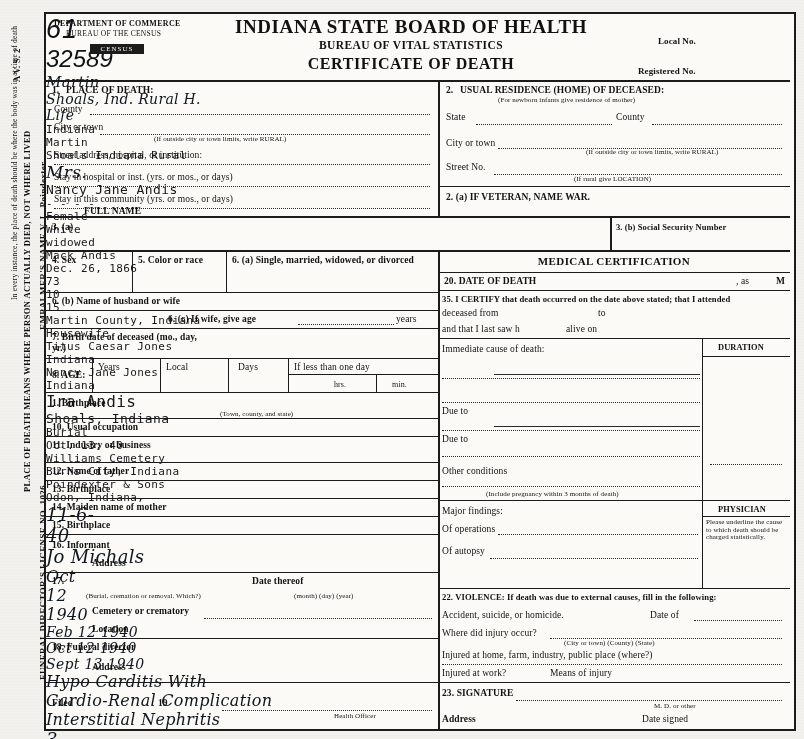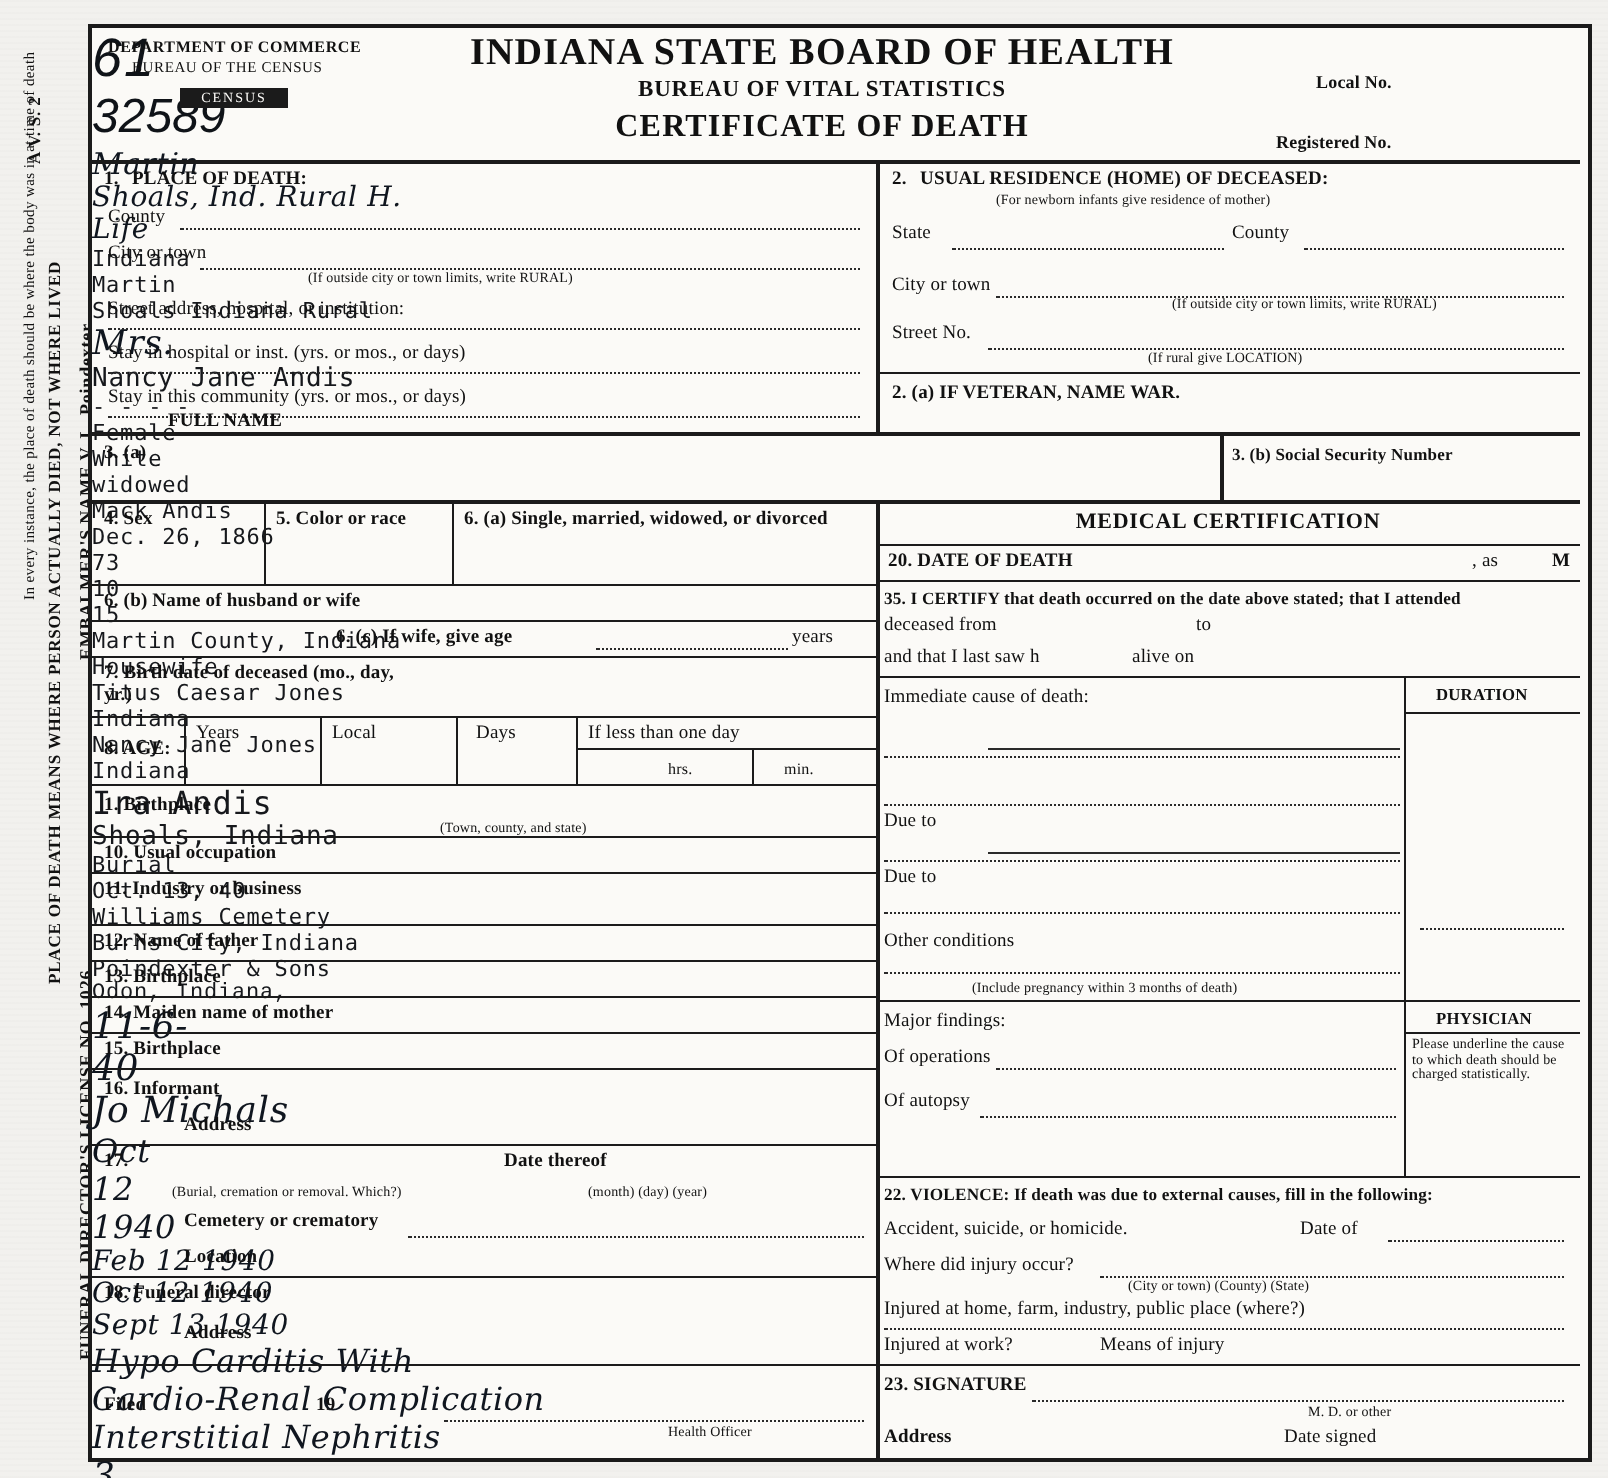--- a/index.html
+++ b/index.html
@@ -222,21 +222,21 @@
     <div class="tw" style="left:164px;top:590px;">Williams Cemetery</div>
     <div class="dotline" style="position:absolute;left:158px;top:604px;width:228px;"></div>
 
     <div class="t tb" style="left:46px;top:610px;">Location</div>
     <div class="tw" style="left:96px;top:608px;">Burns City, Indiana</div>
     <div class="hline" style="left:0;top:624px;width:392px;"></div>
 
     <div class="t tb" style="left:6px;top:628px;">18. Funeral director</div>
     <div class="tw" style="left:146px;top:626px;">Poindexter &amp; Sons</div>
     <div class="t tb" style="left:46px;top:648px;">Address</div>
-    <div class="tw" style="left:134px;top:646px;font-family:Liberation Mono, monospace;">Odon, Indiana,</div>
+    <div class="tw" style="left:134px;top:646px;">Odon, Indiana,</div>
     <div class="hline" style="left:0;top:668px;width:392px;"></div>
 
     <div class="t tb" style="left:6px;top:684px;">Filed</div>
     <div class="hw" style="left:40px;top:676px;font-size:18px;">11-6-</div>
     <div class="t tb" style="left:112px;top:684px;">19</div>
     <div class="hw" style="left:134px;top:676px;font-size:18px;">40</div>
     <div class="hw" style="left:208px;top:674px;font-size:18px;">Jo Michals</div>
     <div class="dotline" style="position:absolute;left:176px;top:696px;width:210px;"></div>
     <div class="t xs" style="left:288px;top:698px;">Health Officer</div>
 

